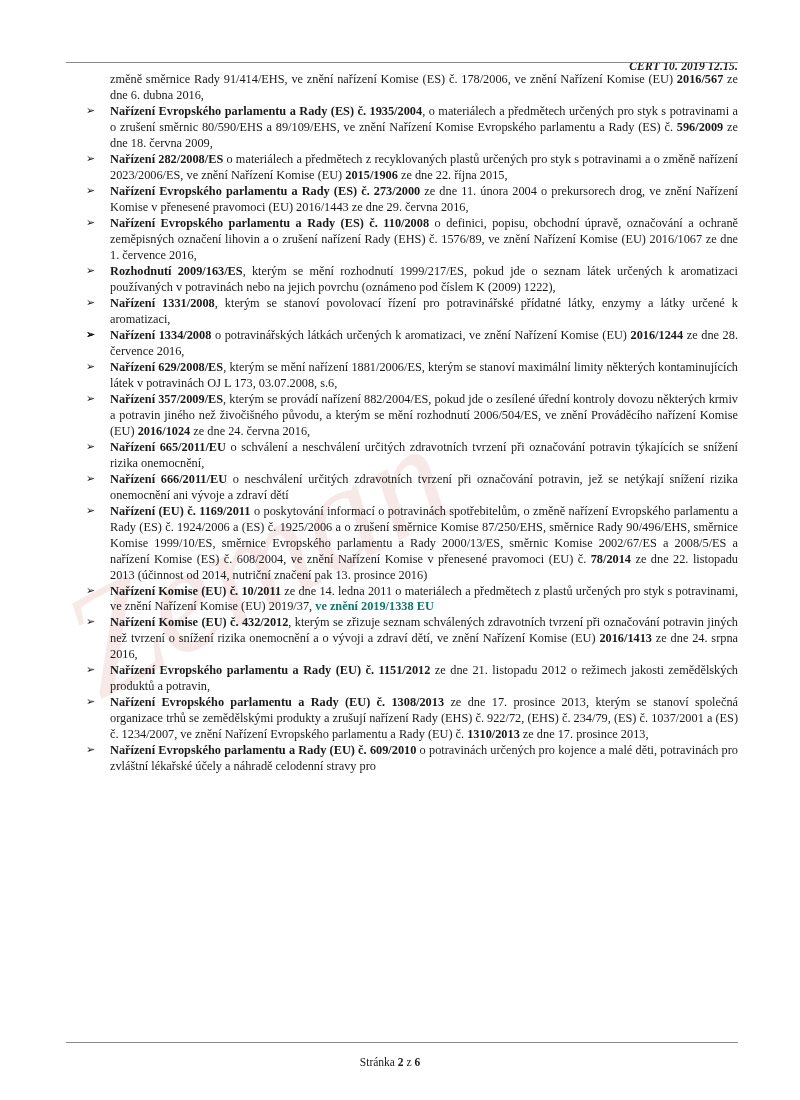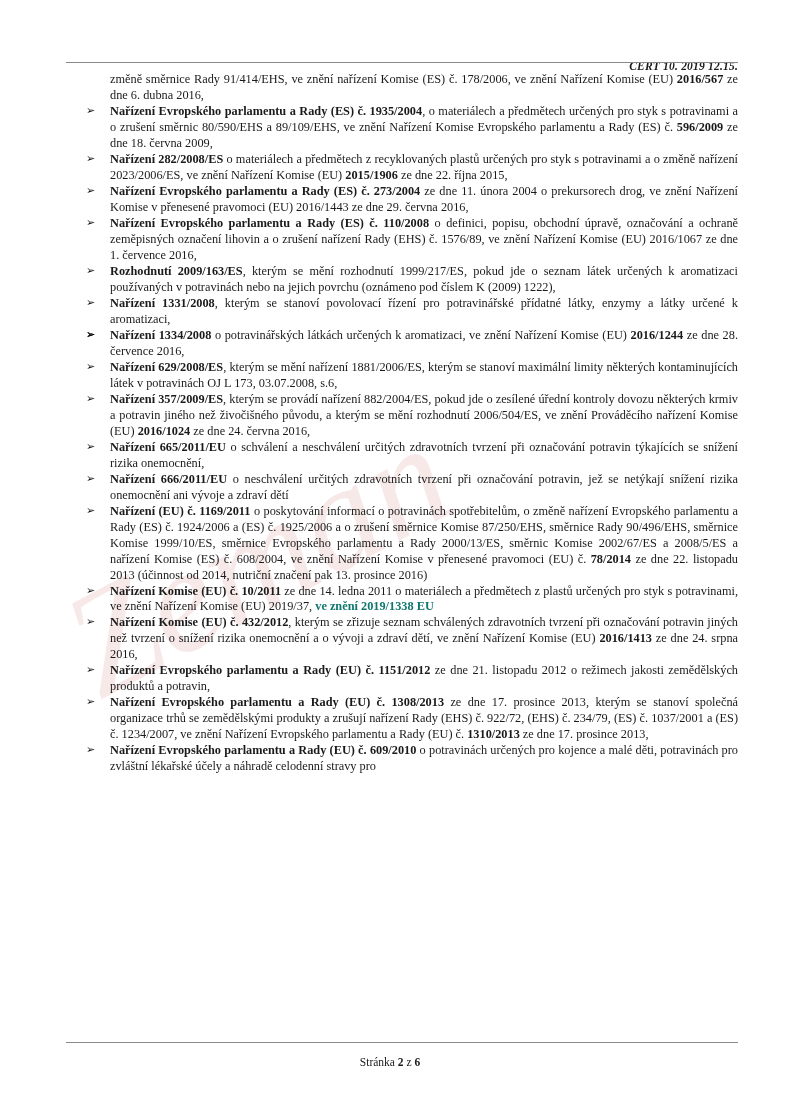--- a/index.html
+++ b/index.html
@@ -117,21 +117,21 @@
 
   <div class="header">CERT 10. 2019 12.15.</div>
 
   <div class="rule rule-top"></div>
 
   <div class="content">
     <p class="first-para"><span>změně směrnice Rady 91/414/EHS, ve znění nařízení Komise (ES) č. 178/2006, ve znění Nařízení Komise (EU) </span><b class="t">2016/567</b><span> ze dne 6. dubna 2016,</span></p>
     <ul class="list">
         <li><span class="marker">➢</span><span><b class="t">Nařízení Evropského parlamentu a Rady (ES) č. 1935/2004</b><span>, o materiálech a předmětech určených pro styk s potravinami a o zrušení směrnic 80/590/EHS a 89/109/EHS, ve znění Nařízení Komise Evropského parlamentu a Rady (ES) č. </span><b class="t">596/2009</b><span> ze dne 18. června 2009,</span></span></li>
         <li><span class="marker">➢</span><span><b class="t">Nařízení 282/2008/ES</b><span> o materiálech a předmětech z recyklovaných plastů určených pro styk s potravinami a o změně nařízení 2023/2006/ES, ve znění Nařízení Komise (EU) </span><b class="t">2015/1906</b><span> ze dne 22. října 2015,</span></span></li>
-        <li><span class="marker">➢</span><span><b class="t">Nařízení Evropského parlamentu a Rady (ES) č. 273/2004</b><span> ze dne 11. února 2004 o prekursorech drog, ve znění Nařízení Komise v přenesené pravomoci (EU) 2016/1443 ze dne 29. června 2016,</span></span></li>
+        <li><span class="marker">➢</span><span><b class="t">Nařízení Evropského parlamentu a Rady (ES) č. 273/2000</b><span> ze dne 11. února 2004 o prekursorech drog, ve znění Nařízení Komise v přenesené pravomoci (EU) 2016/1443 ze dne 29. června 2016,</span></span></li>
         <li><span class="marker">➢</span><span><b class="t">Nařízení Evropského parlamentu a Rady (ES) č. 110/2008</b><span> o definici, popisu, obchodní úpravě, označování a ochraně zeměpisných označení lihovin a o zrušení nařízení Rady (EHS) č. 1576/89, ve znění Nařízení Komise (EU) 2016/1067 ze dne 1. července 2016,</span></span></li>
         <li><span class="marker">➢</span><span><b class="t">Rozhodnutí 2009/163/ES</b><span>, kterým se mění rozhodnutí 1999/217/ES, pokud jde o seznam látek určených k aromatizaci používaných v potravinách nebo na jejich povrchu (oznámeno pod číslem K (2009) 1222),</span></span></li>
         <li><span class="marker">➢</span><span><b class="t">Nařízení 1331/2008</b><span>, kterým se stanoví povolovací řízení pro potravinářské přídatné látky, enzymy a látky určené k aromatizaci,</span></span></li>
         <li><span class="marker">➢</span></li>
         <li><span class="marker">➢</span></li>
         <li><span class="marker">➢</span><span><b class="t">Nařízení 1334/2008</b><span> o potravinářských látkách určených k aromatizaci, ve znění Nařízení Komise (EU) </span><b class="t">2016/1244</b><span> ze dne 28. července 2016,</span></span></li>
         <li><span class="marker">➢</span><span><b class="t">Nařízení 629/2008/ES</b><span>, kterým se mění nařízení 1881/2006/ES, kterým se stanoví maximální limity některých kontaminujících látek v potravinách OJ L 173, 03.07.2008, s.6,</span></span></li>
         <li><span class="marker">➢</span><span><b class="t">Nařízení 357/2009/ES</b><span>, kterým se provádí nařízení 882/2004/ES, pokud jde o zesílené úřední kontroly dovozu některých krmiv a potravin jiného než živočišného původu, a kterým se mění rozhodnutí 2006/504/ES, ve znění Prováděcího nařízení Komise (EU) </span><b class="t">2016/1024</b><span> ze dne 24. června 2016,</span></span></li>
         <li><span class="marker">➢</span><span><b class="t">Nařízení 665/2011/EU</b><span> o schválení a neschválení určitých zdravotních tvrzení při označování potravin týkajících se snížení rizika onemocnění,</span></span></li>
         <li><span class="marker">➢</span><span><b class="t">Nařízení 666/2011/EU</b><span> o neschválení určitých zdravotních tvrzení při označování potravin, jež se netýkají snížení rizika onemocnění ani vývoje a zdraví dětí</span></span></li>

